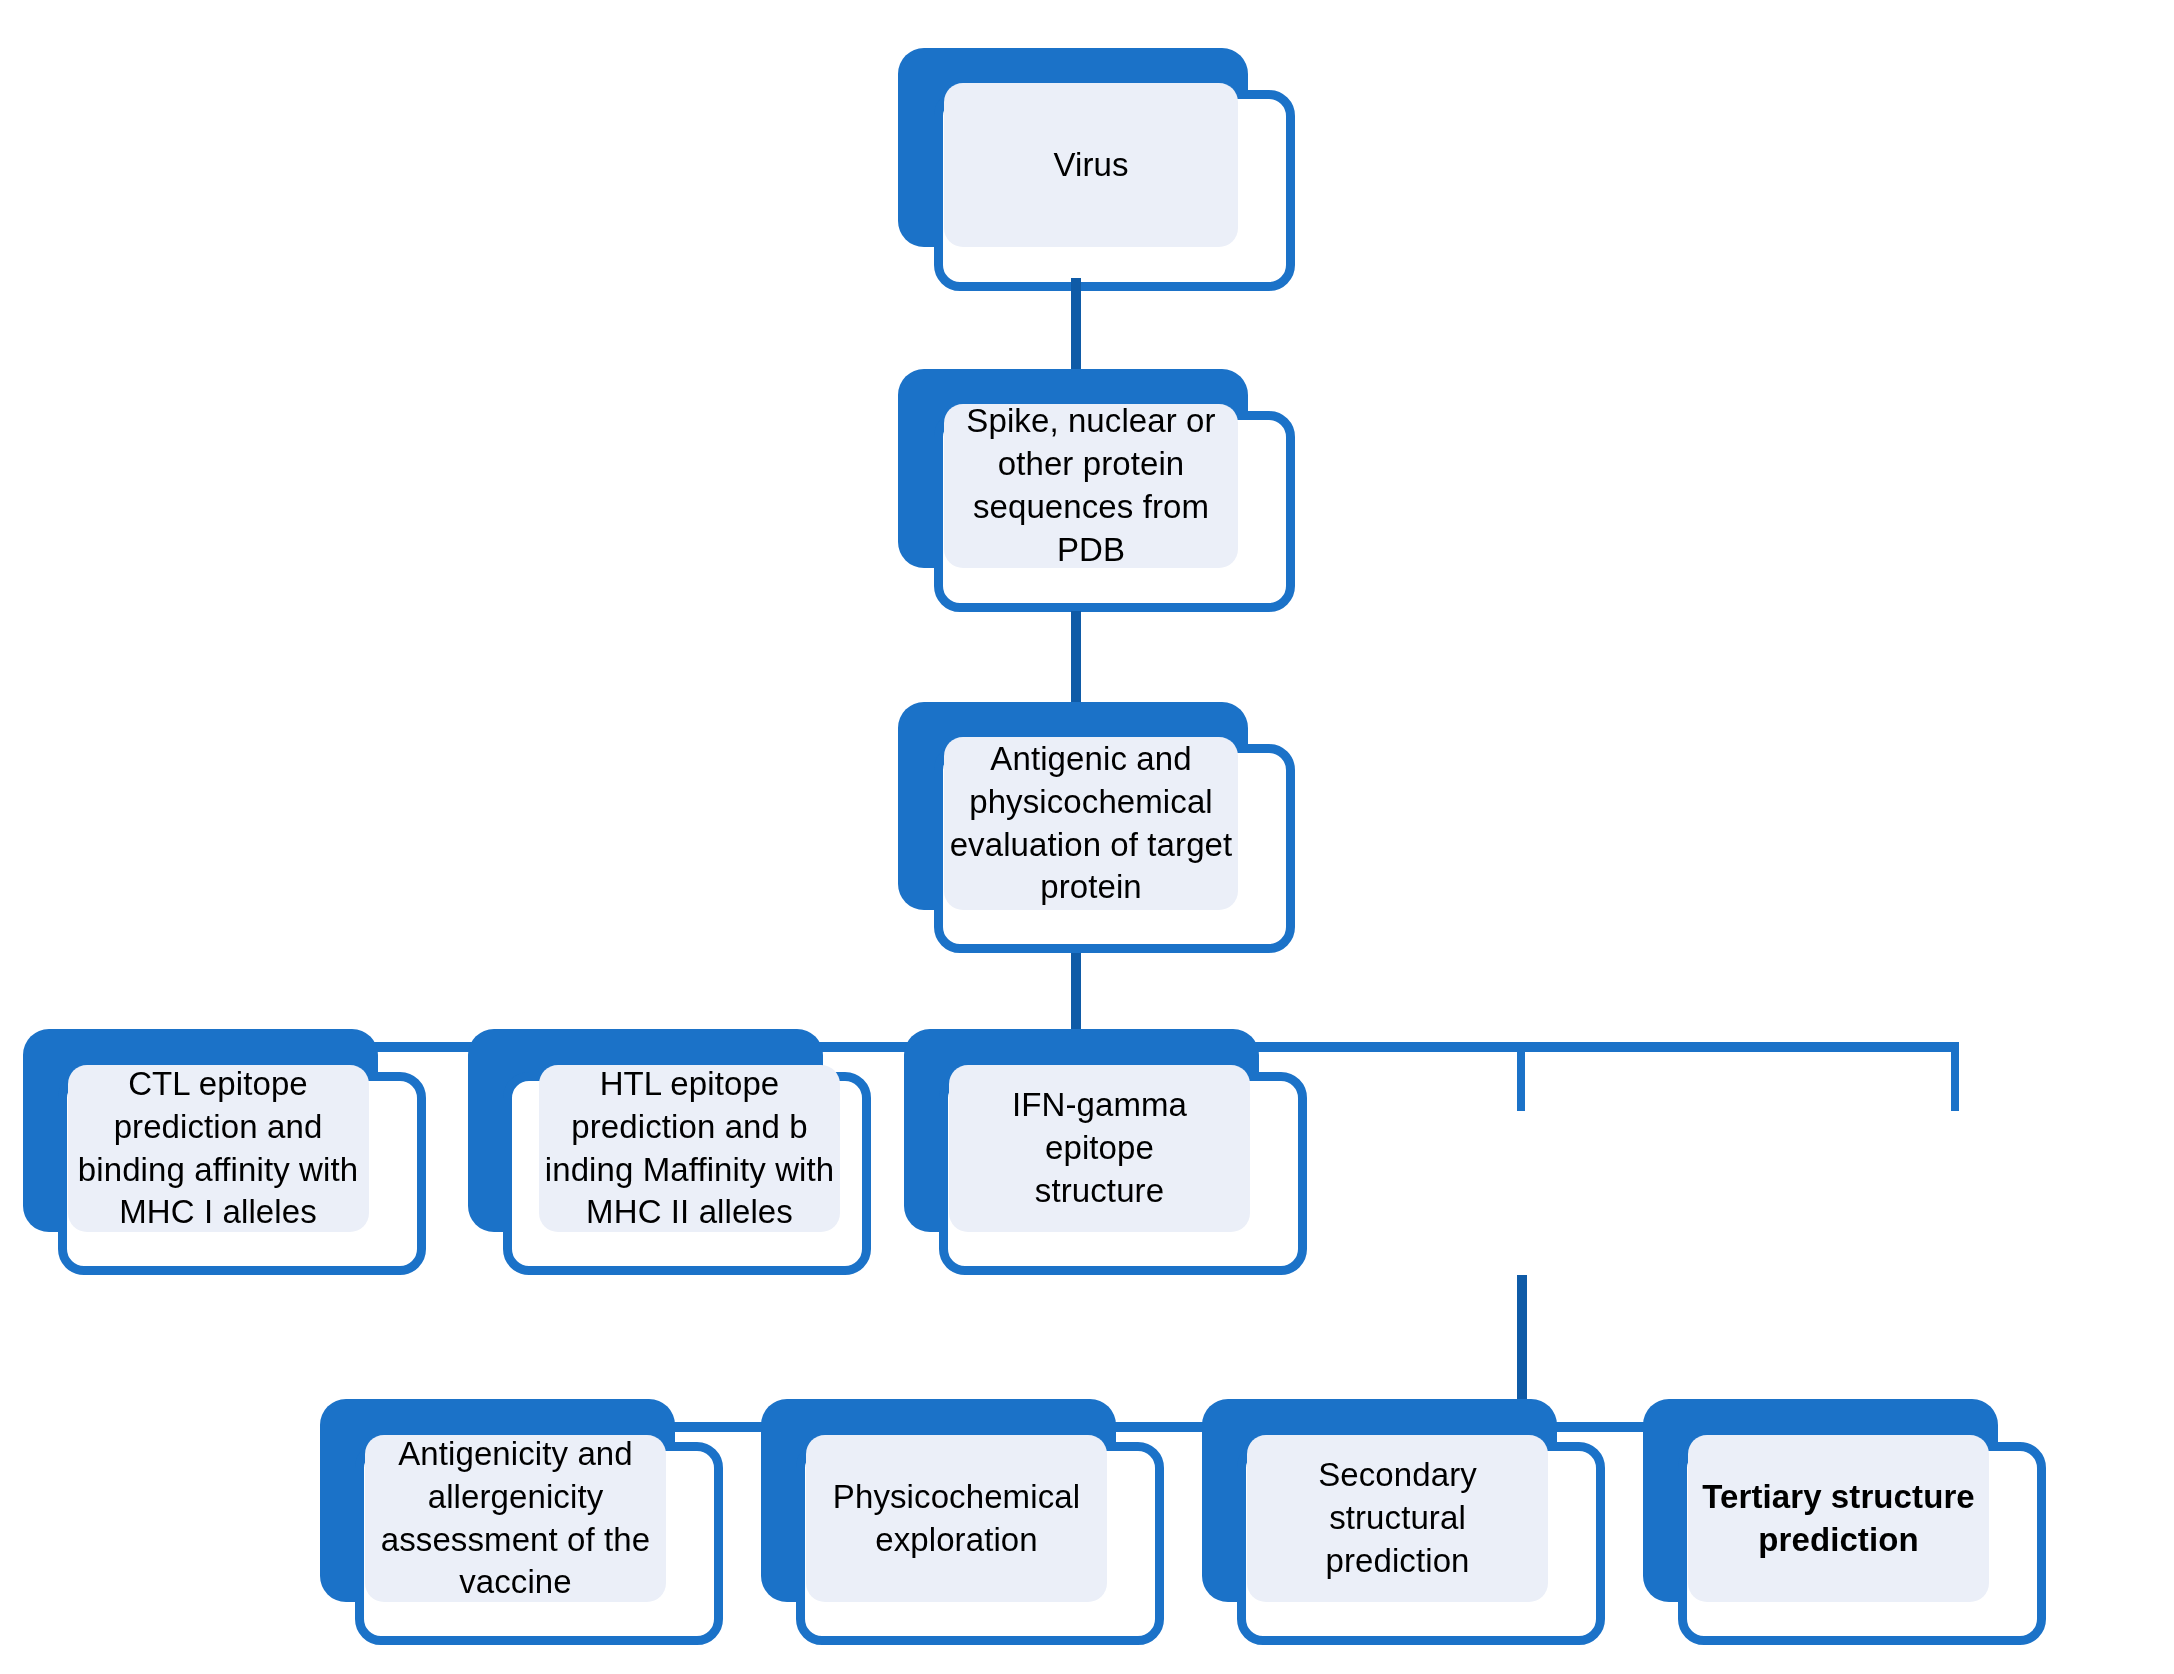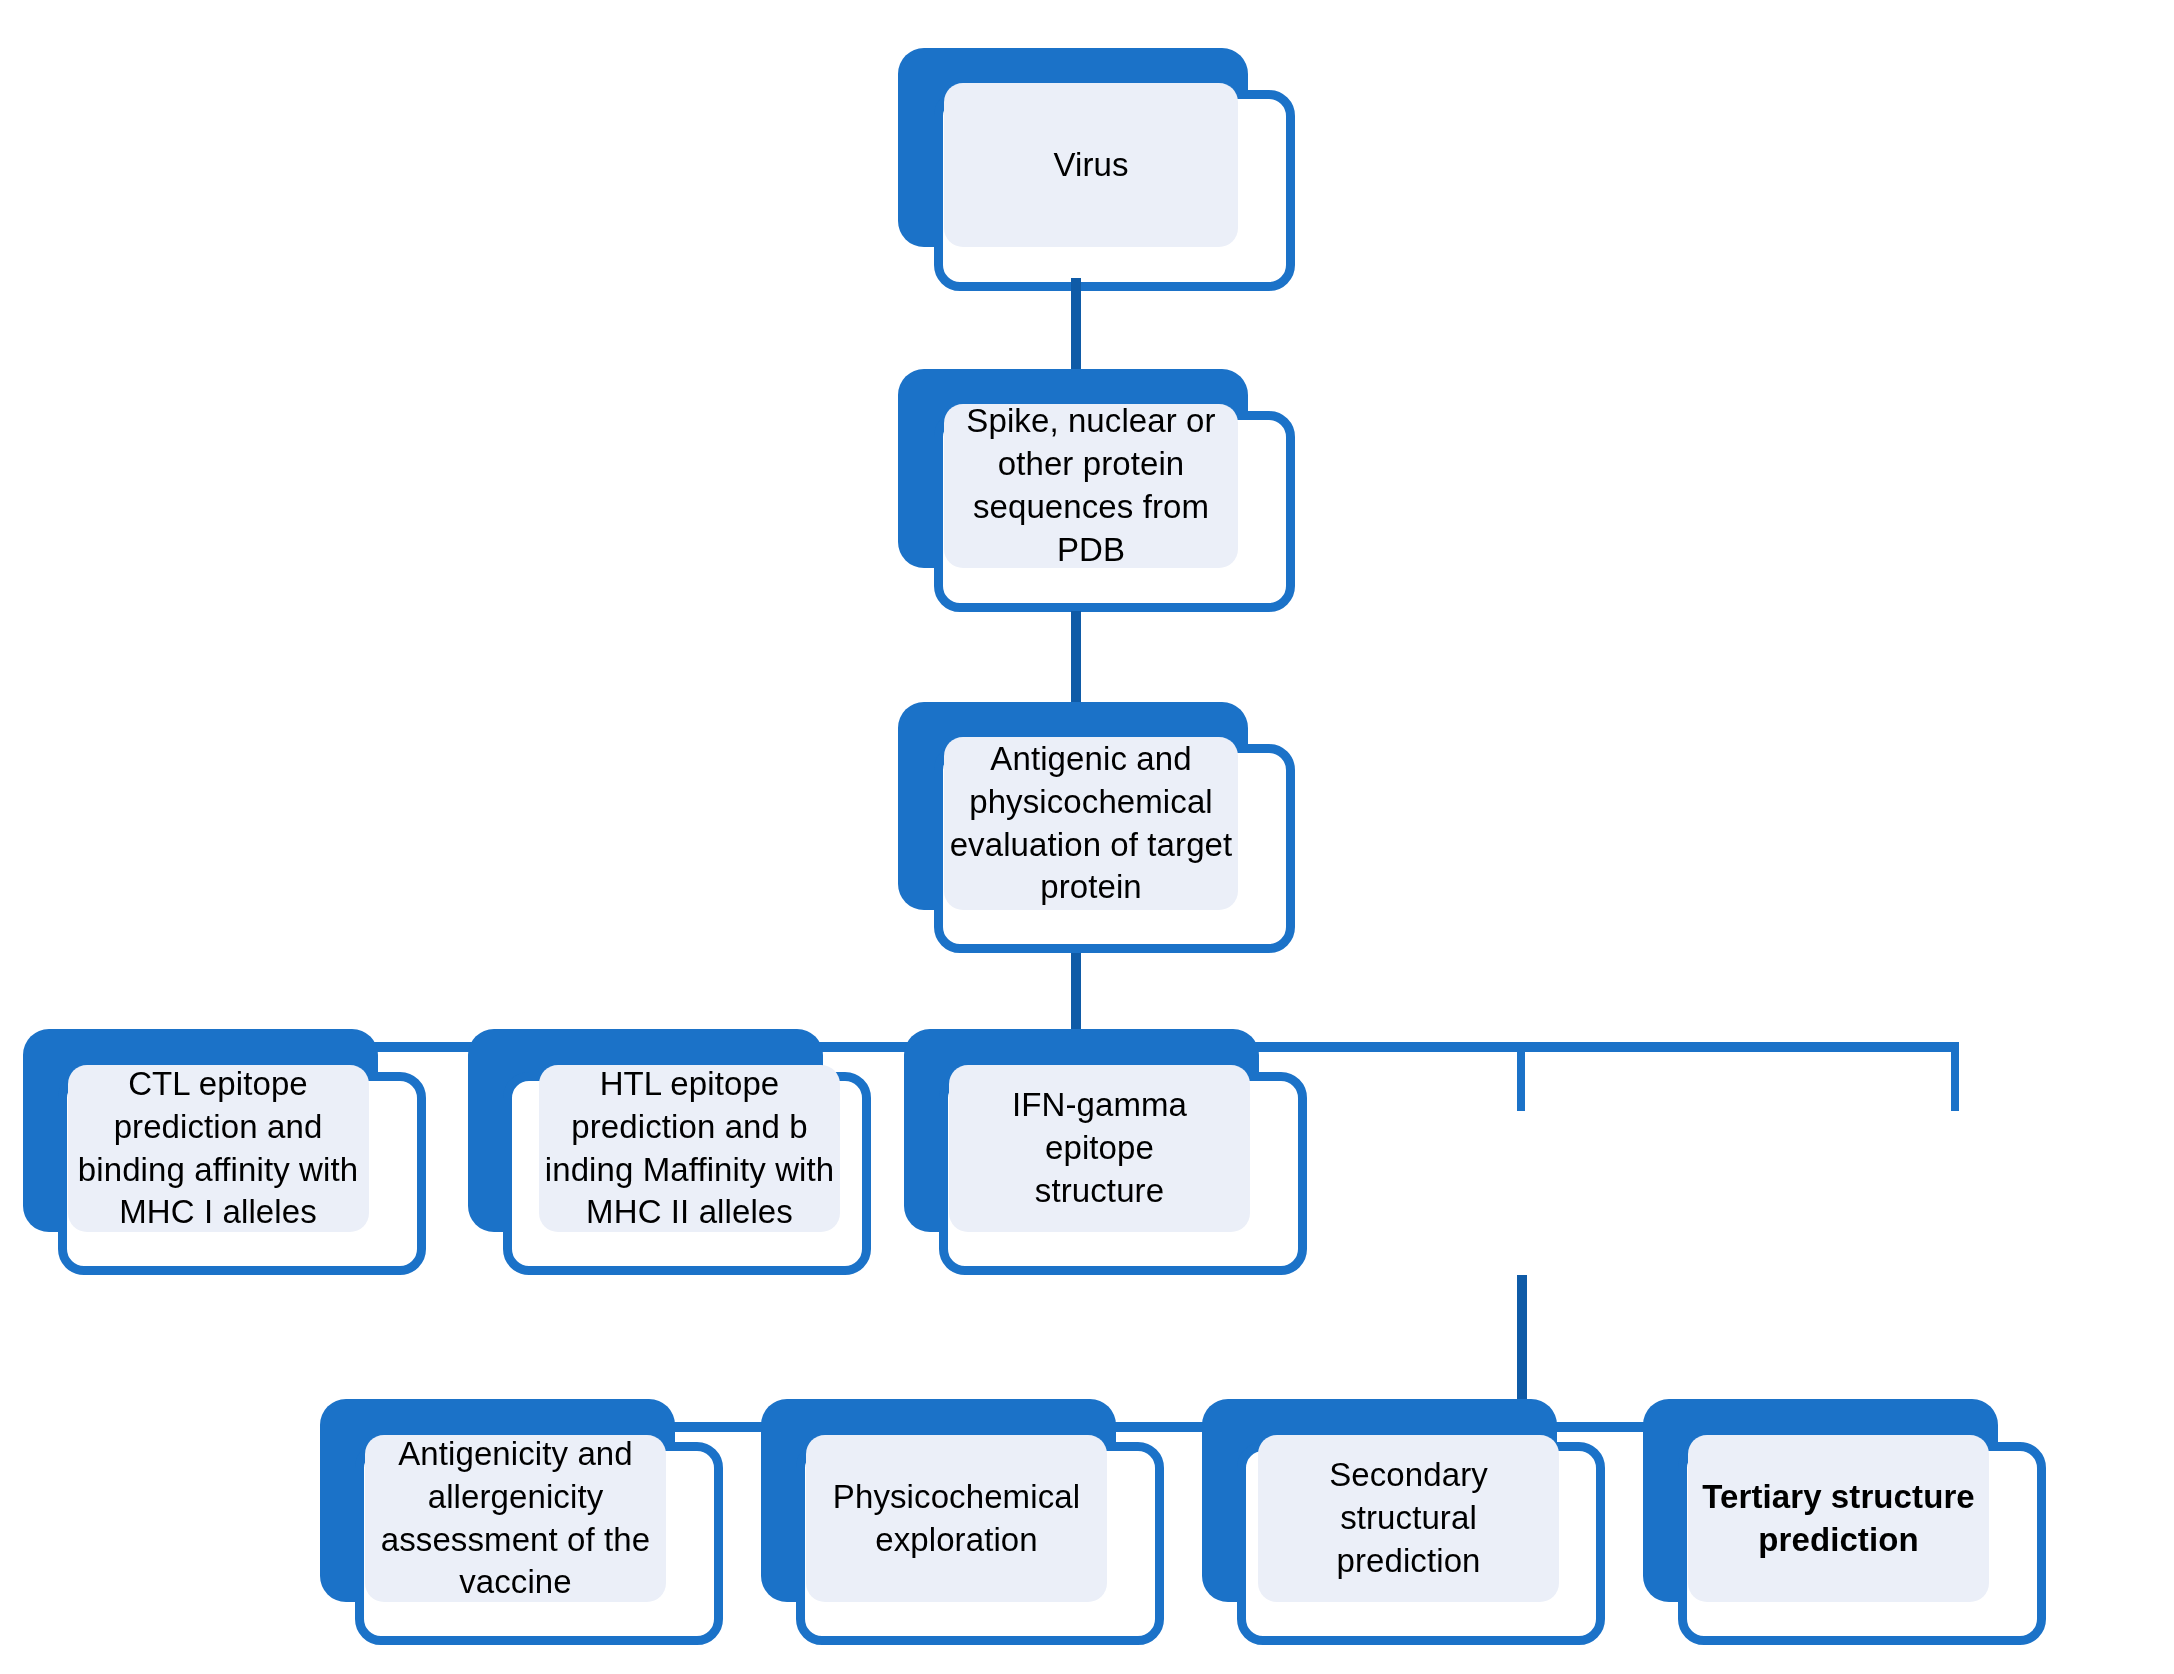--- a/index.html
+++ b/index.html
@@ -179,21 +179,21 @@
     <div class="card" style="left:35px; top:43px; width:368px; height:203px;"></div>
     <div class="panel" style="left:45px; top:36px; width:301px; height:167px;">
       <span class="label">Physicochemical
 exploration</span>
     </div>
   </div>
 
   <div class="node" style="left:1202px; top:1399px; width:402px; height:246px;">
     <div class="plate" style="left:0; top:0; width:355px; height:203px;"></div>
     <div class="card" style="left:35px; top:43px; width:368px; height:203px;"></div>
-    <div class="panel" style="left:45px; top:36px; width:301px; height:167px;margin-left:11px;">
+    <div class="panel" style="left:45px; top:36px; width:301px; height:167px;">
       <span class="label">Secondary structural
 prediction</span>
     </div>
   </div>
 
   <div class="node" style="left:1643px; top:1399px; width:402px; height:246px;">
     <div class="plate" style="left:0; top:0; width:355px; height:203px;"></div>
     <div class="card" style="left:35px; top:43px; width:368px; height:203px;"></div>
     <div class="panel" style="left:45px; top:36px; width:301px; height:167px;font-weight:bold;">
       <span class="label">Tertiary structure

